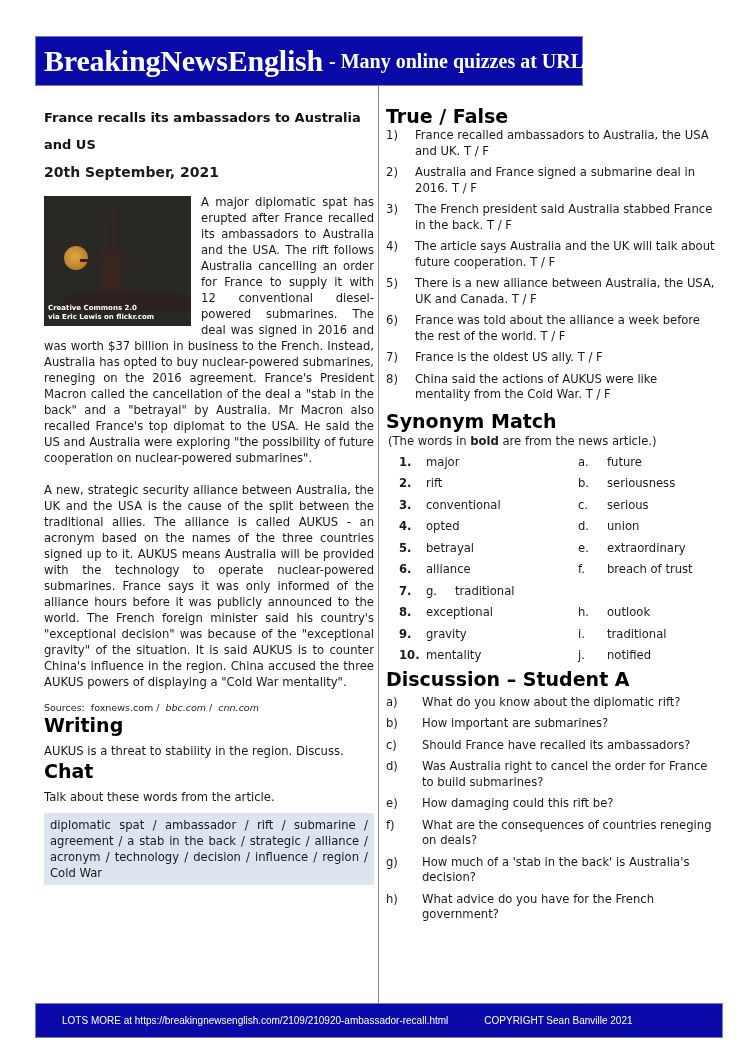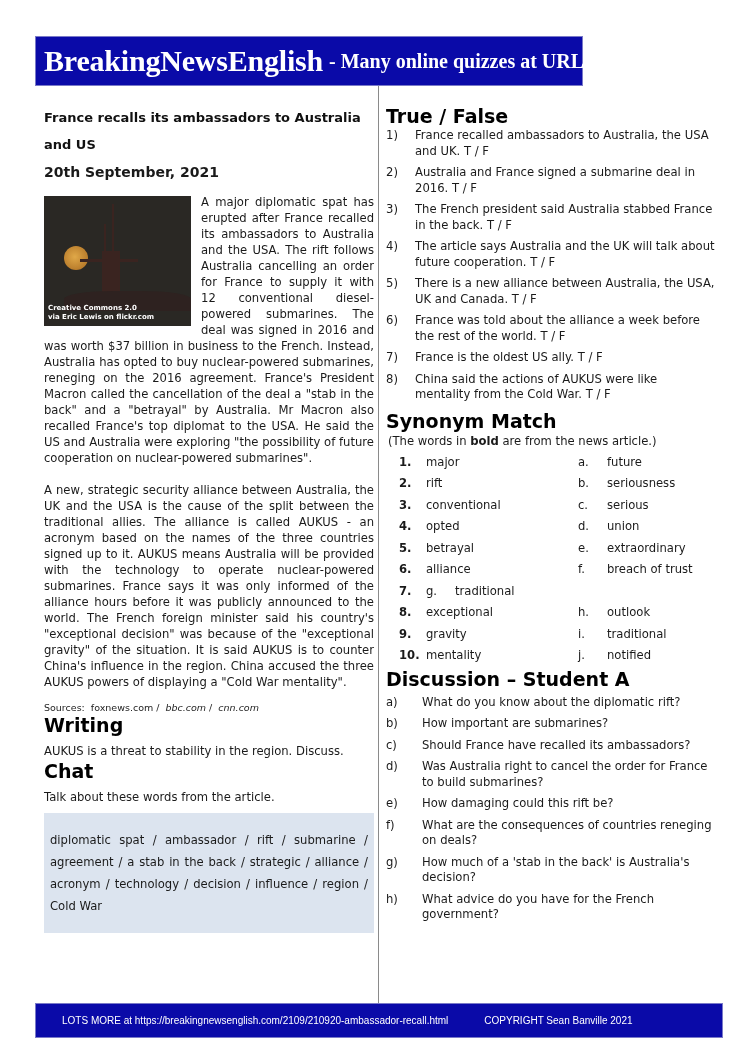--- a/index.html
+++ b/index.html
@@ -22,21 +22,21 @@
   .photo .hull { position: absolute; left: 20px; top: 95px; width: 127px; height: 20px; background: #2e2220; border-radius: 40% 40% 0 0; }
   .photo .cap { position: absolute; left: 4px; bottom: 4px; font-size: 7px; line-height: 9px; font-weight: bold; color: #ffffff; margin-top: 20px; }
   .para2 { margin-top: 16px; }
   .sources { font-size: 9.5px; margin-top: 12px; color: #222; }
   .sources i { font-style: italic; }
   h2.sec { font-size: 19px; font-weight: bold; margin: 0; color: #000000; line-height: 24px; }
   .writing-h { margin-top: 18px; }
   .writing-t { font-size: 11.6px; line-height: 16px; text-align: justify; margin-top: 6px; }
   .chat-h { margin-top: 14px; }
   .chat-t { font-size: 11.6px; line-height: 16px; margin-top: 6px; }
-  .chat-box { background: #dce4ef; margin-top: 8px; padding: 16px 6px; font-size: 11.6px; line-height: 22px; text-align: justify; width: 318px; }
+  .chat-box { background: #dce4ef; margin-top: 8px; padding: 4px 6px; font-size: 11.6px; line-height: 16px; text-align: justify; width: 318px; }
   .tf-h { margin: 0 0 4px 4px; }
   .tf-list, .disc-list { margin: 0; padding: 0; list-style: none; }
   .tf-item, .disc-item { display: flex; font-size: 11.6px; line-height: 15.5px; margin-bottom: 6px; }
   .tf-item .num { width: 29px; flex-shrink: 0; }
   .syn-h { margin-top: 6px; margin-left: 4px; }
   .syn-note { font-size: 11.6px; margin-left: 2px; margin-top: 1px; }
   .syn-table { margin-top: 4px; margin-left: 13px; }
   .syn-row { display: flex; font-size: 11.6px; line-height: 21.5px; }
   .syn-row .n { width: 27px; font-weight: bold; }
   .syn-row .w { width: 152px; font-weight: normal; }

